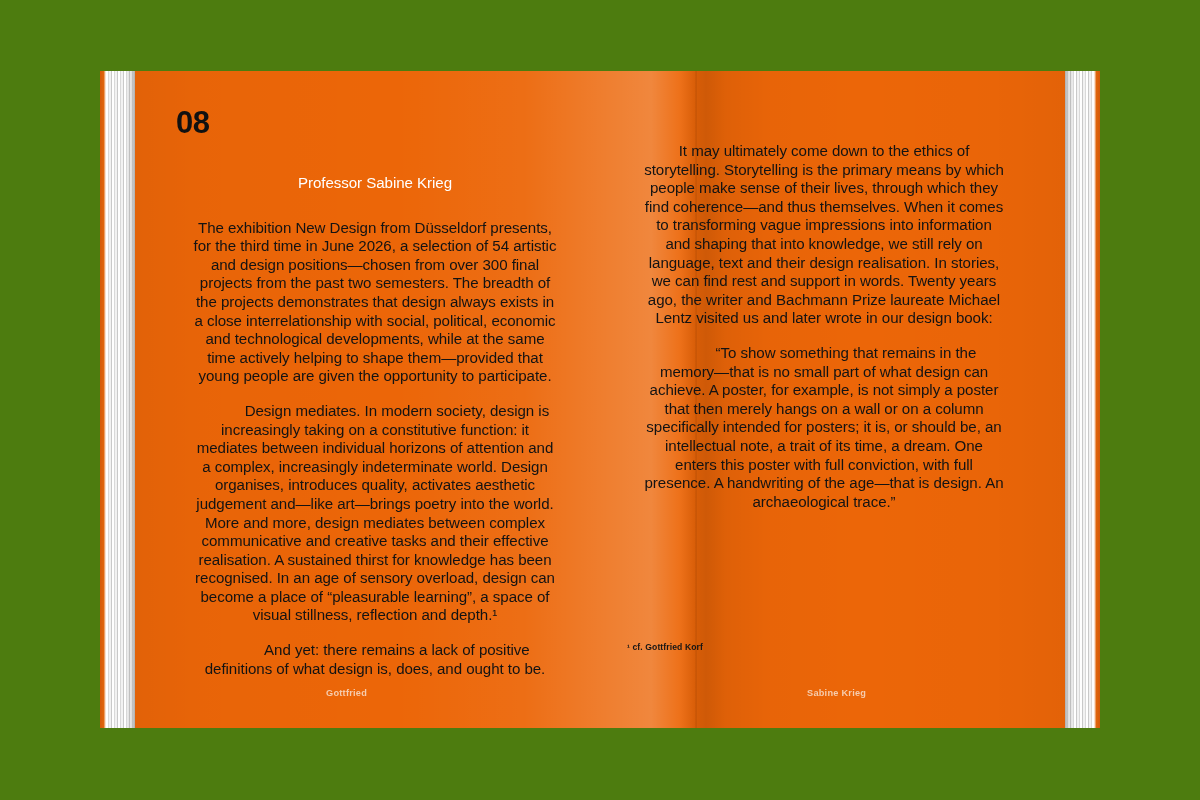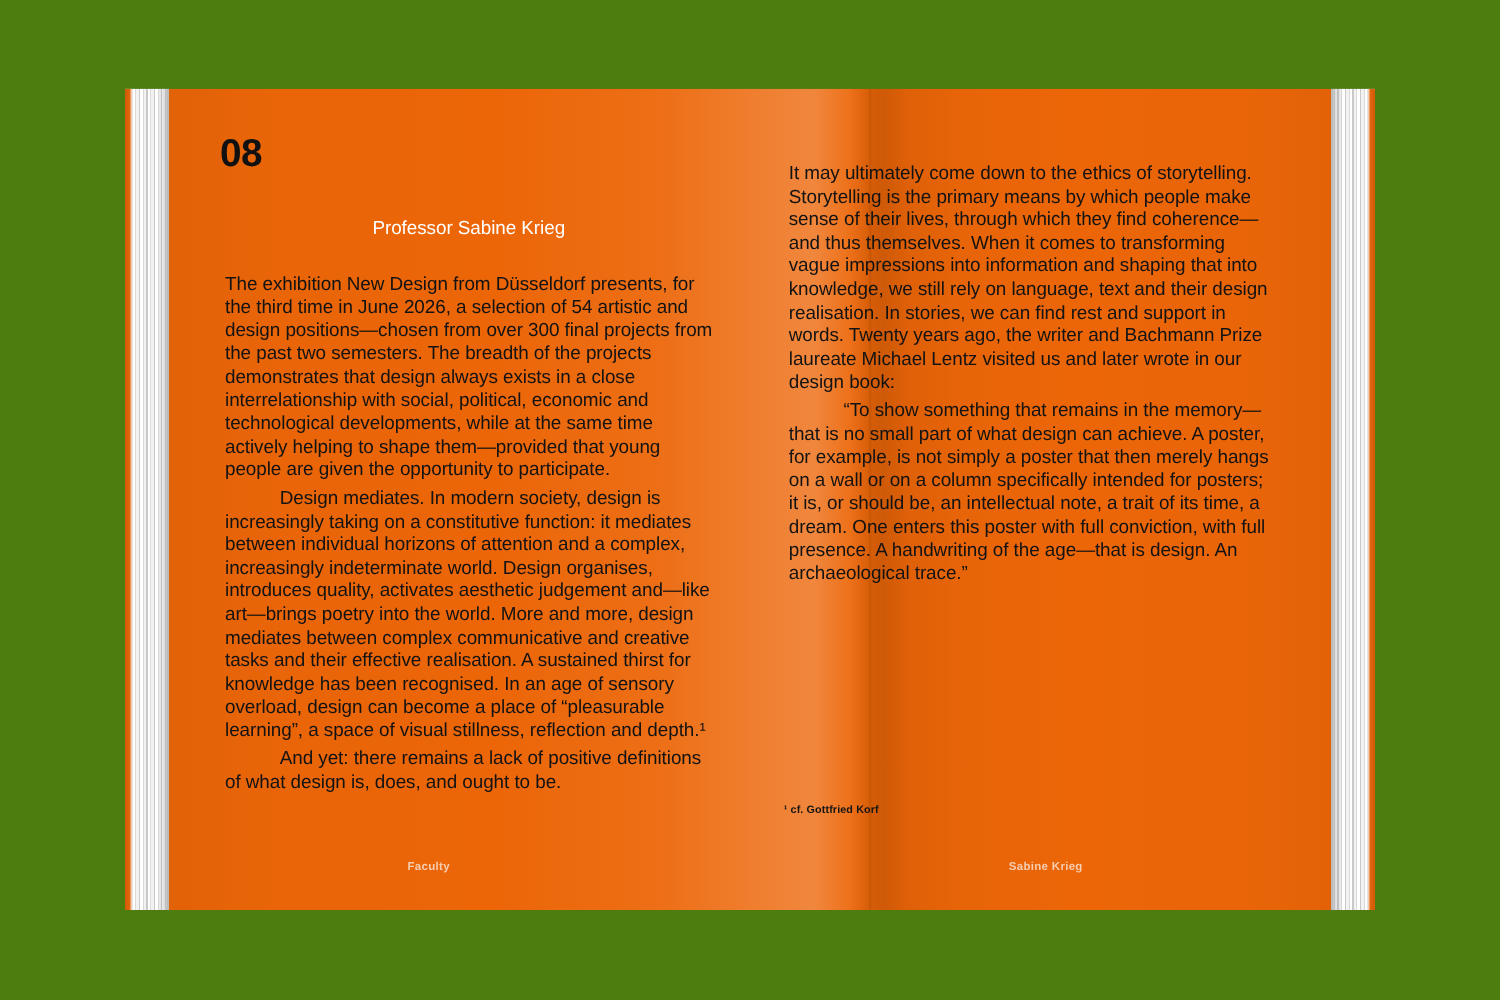--- a/index.html
+++ b/index.html
@@ -165,21 +165,21 @@
     font-weight: 500;
     letter-spacing: -0.05px;
   }
   .col-left  { left: 76px;  top: 103px; width: 398px; }
   .col-right { left: 527px; top: 55px;  width: 394px; }
 
   .byline { margin: 0 0 26px 0; }
   .byline .name { color: #ffffff; display: block; text-align: center; }
   .byline .role { color: #131313; display: block; }
 
-  .para { margin: 4px; text-align: left; }
+  .para { margin: 16px; text-align: center; }
   .para.indent { text-indent: 2.9em; }
 
   .footnote {
     position: absolute;
     left: 527px;
     top: 571px;
     font-size: 8.6px;
     font-weight: 700;
     color: #151515;
     letter-spacing: 0.1px;
@@ -224,19 +224,19 @@
         <p class="para indent">And yet: there remains a lack of positive definitions of what design is, does, and ought to be.</p>
       </div>
 
       <div class="col col-right">
         <p class="para">It may ultimately come down to the ethics of storytelling. Storytelling is the primary means by which people make sense of their lives, through which they find coherence—and thus themselves. When it comes to transforming vague impressions into information and shaping that into knowledge, we still rely on language, text and their design realisation. In stories, we can find rest and support in words. Twenty years ago, the writer and Bachmann Prize laureate Michael Lentz visited us and later wrote in our design book:</p>
         <p class="para indent">“To show something that remains in the memory—that is no small part of what design can achieve. A poster, for example, is not simply a poster that then merely hangs on a wall or on a column specifically intended for posters; it is, or should be, an intellectual note, a trait of its time, a dream. One enters this poster with full conviction, with full presence. A handwriting of the age—that is design. An archaeological trace.”</p>
       </div>
 
       <div class="footnote">¹ cf. Gottfried Korf</div>
 
-      <div class="folio folio-left">Faculty</div>
+      <div class="folio folio-left">Gottfried</div>
 
       <div class="folio folio-right">Sabine Krieg</div>
 
     </div>
   </div>
 </div>
 
 </body></html>

